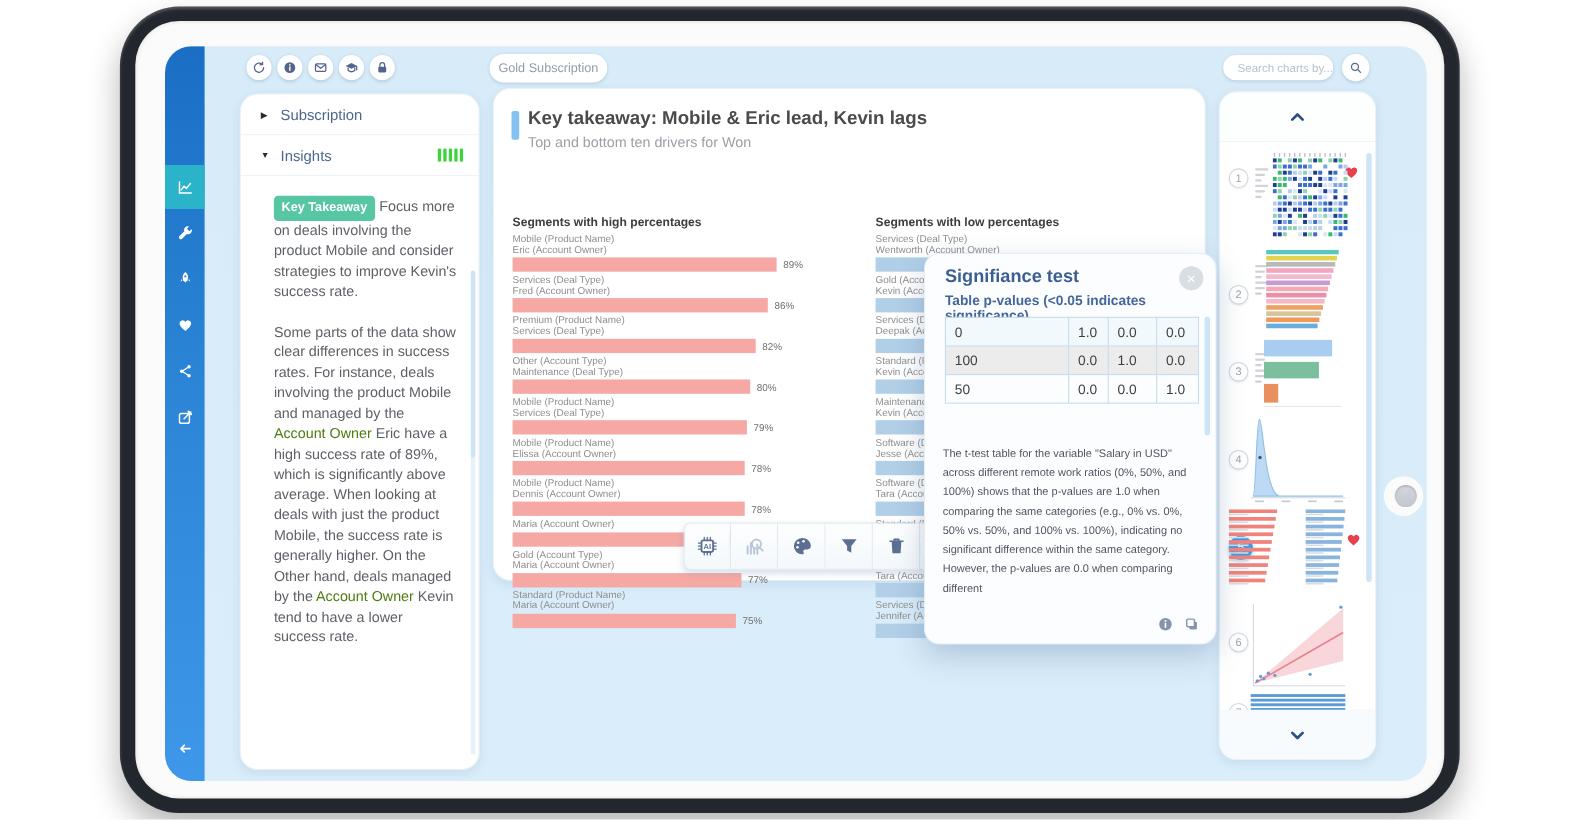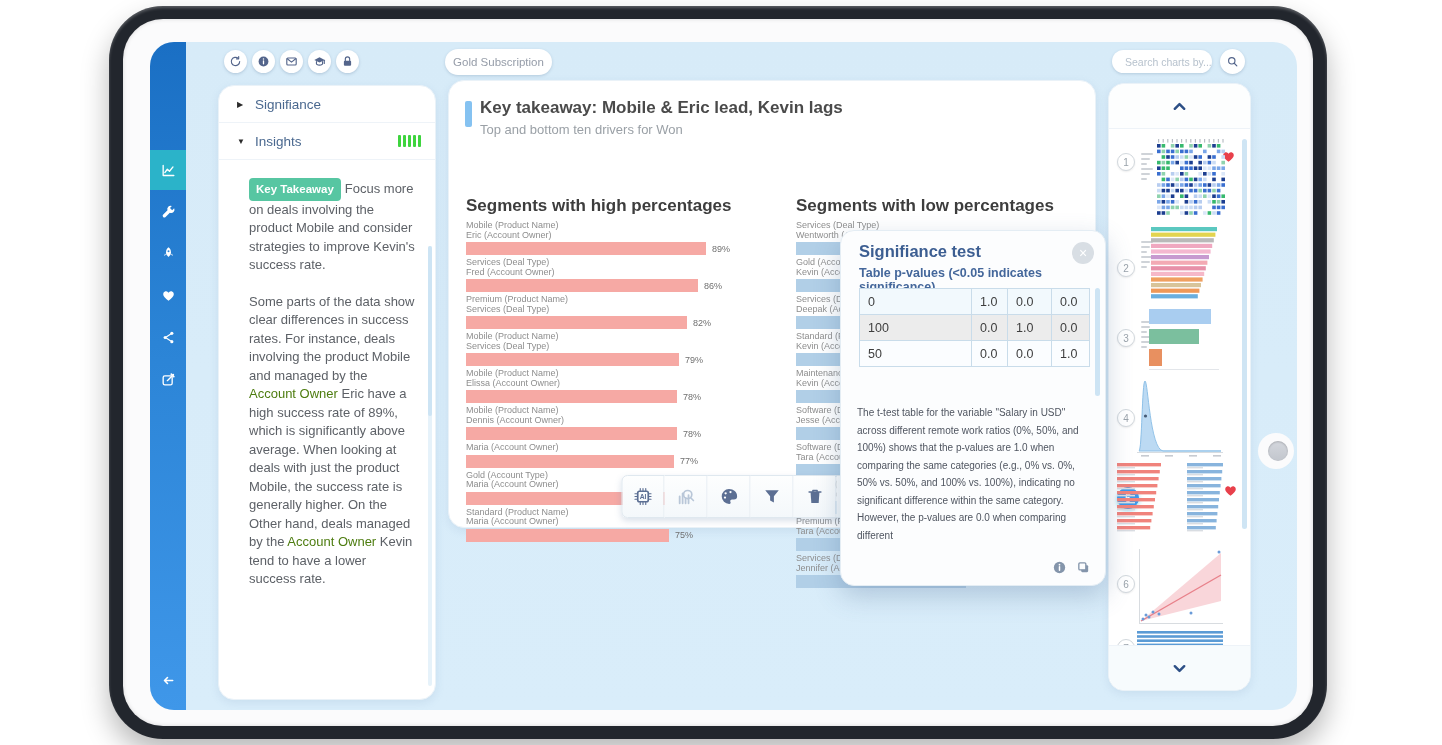--- a/index.html
+++ b/index.html
@@ -46,21 +46,21 @@
 
   
   .main-card { left:298px; top:38px; width:648px; height:448px; }
   .accent { position:absolute; left:16px; top:20px; width:7px; height:26px; background:#85c2f1; border-radius:2px; }
   .m-title { position:absolute; left:31px; top:17px; font-size:17px; font-weight:bold; color:#4a4a4a; }
   .m-sub { position:absolute; left:31px; top:41px; font-size:13px; color:#9aa0a6; }
 
   .chart-col { position:absolute; top:115px; }
   .chart-col.high { left:17px; width:288px; }
   .chart-col.low  { left:347px; width:290px; }
-  .chart-h { font-size:17px; font-weight:bold; color:#3d3d3d; margin-bottom:5px; }
+  .chart-h { font-size:11px; font-weight:bold; color:#3d3d3d; margin-bottom:5px; }
   .bar-group { margin-bottom:1px; }
   .bar-labels div { font-size:9px; line-height:9.5px; color:#8e8e8e; white-space:nowrap; overflow:hidden; }
   .bar-line { display:flex; align-items:center; margin:2px 0 3px 0; }
   .bar { height:13px; }
   .bar.salmon { background:#f6a9a4; }
   .bar.blue { background:#b1cfe7; }
   .bar-pct { font-size:9px; color:#6f6f6f; margin-left:6px; }
 
   
   .toolbar { position:absolute; left:50%; transform:translateX(-50%); bottom:9px; display:flex; border-radius:6px; box-shadow:0 3px 6px rgba(110,140,175,.25); }
@@ -226,21 +226,21 @@
           <svg width="13" height="13" viewBox="0 0 18 18" fill="none" stroke="currentColor" stroke-width="1.6" stroke-linecap="round" stroke-linejoin="round" style="display:block">
             <circle cx="8" cy="8" r="4.4"></circle>
             <path d="M11.4 11.4L15 15"></path>
           </svg>
         </span>
       </div>
 
   <div class="card left-panel">
     <div class="sect">
       <span class="tri">▶</span>
-      <span>Signifiance</span>
+      <span>Subscription</span>
     </div>
     <div class="sect">
       <span class="tri">▼</span>
       <span>Insights</span>
       <span class="greenbars">
             <i></i>
             <i></i>
             <i></i>
             <i></i>
             <i></i>
@@ -284,20 +284,30 @@
               </div>
             </div>
             <div class="bar-group">
               <div class="bar-labels">
                 <div>Premium (Product Name)</div>
                 <div>Services (Deal Type)</div>
               </div>
               <div class="bar-line">
                 <div class="bar salmon" style="width: 221px;"></div>
                 <span class="bar-pct">82%</span>
+              </div>
+            </div>
+            <div class="bar-group">
+              <div class="bar-labels">
+                <div>Other (Account Type)</div>
+                <div>Maintenance (Deal Type)</div>
+              </div>
+              <div class="bar-line">
+                <div class="bar salmon" style="width: 216px;"></div>
+                <span class="bar-pct">80%</span>
               </div>
             </div>
             <div class="bar-group">
               <div class="bar-labels">
                 <div>Mobile (Product Name)</div>
                 <div>Services (Deal Type)</div>
               </div>
               <div class="bar-line">
                 <div class="bar salmon" style="width: 213px;"></div>
                 <span class="bar-pct">79%</span>

